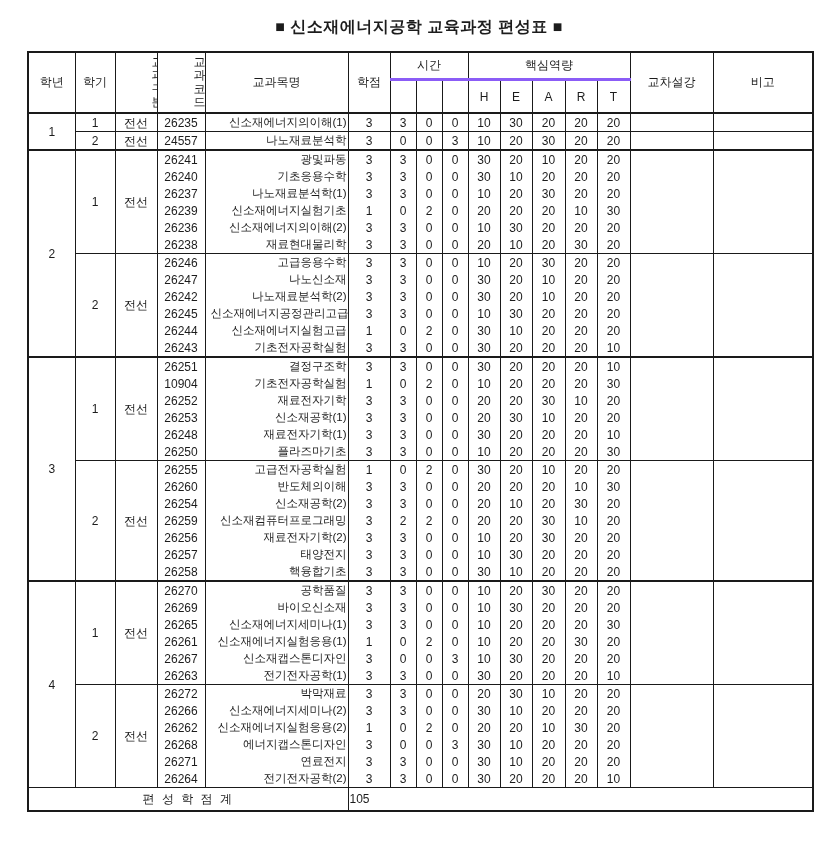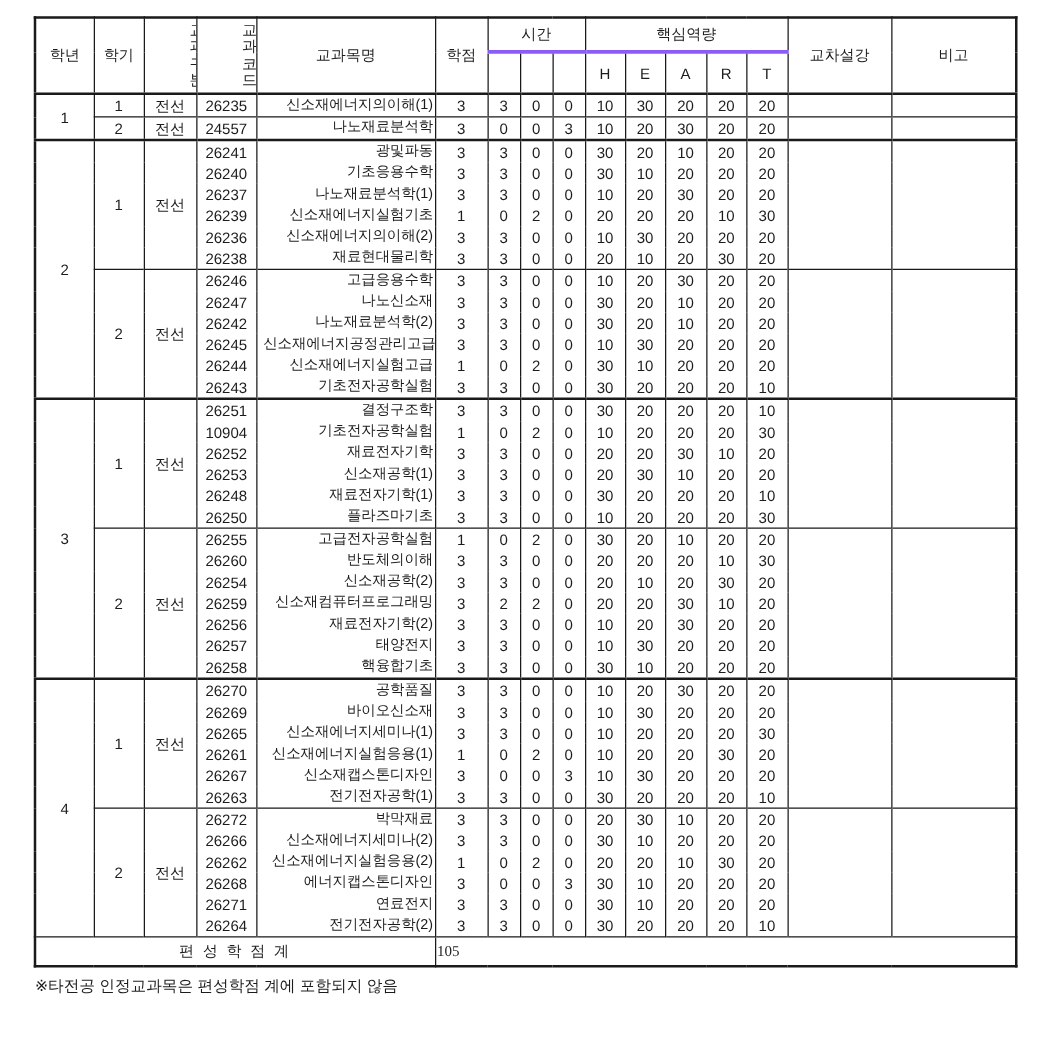--- a/index.html
+++ b/index.html
@@ -9,30 +9,31 @@
   table.curriculum{margin:13px 0 0 27px;width:785px;border-collapse:collapse;table-layout:fixed;border:2px solid #1a1a1a;}
   th,td{border-left:1px solid #1a1a1a;border-right:1px solid #1a1a1a;font-size:12px;font-weight:normal;text-align:center;vertical-align:middle;padding:0 1px;overflow:hidden;white-space:nowrap;}
   thead tr.grp th{height:25px;}
   thead tr.sub th{height:31px;}
   th.h-group{border-bottom:3px solid #8b5cf6;}
   .pre{white-space:pre-line;line-height:1.1;padding-left:36px;}
   tbody td{height:17px;line-height:1;}
   tbody tr.year-start td{border-top:2px solid #1a1a1a;}
   tbody tr.sem-start td{border-top:1px solid #1a1a1a;}
   td.al{text-align:right;padding-left:5px;font-size:11.5px;}
-  tfoot td{border-top:1px solid #1a1a1a;height:22px;font-family:Liberation Serif, serif;}
+  tfoot td{border-top:1px solid #1a1a1a;height:22px;}
   tfoot td.sum-label{letter-spacing:2px;}
   tfoot td.sum-total{text-align:left;}
   .footnote{margin:7px 0 0 28px;font-size:12.5px;}
 </style>
 </head>
 <body>
 
 <div class="page">
 
+  <div class="title">■ 신소재에너지공학 교육과정 편성표 ■</div>
 
   <table class="curriculum">
     <colgroup>
       <col style="width:47px">
         <col style="width:40px">
         <col style="width:42px">
         <col style="width:48px">
       <col style="width:143px">
         <col style="width:42px">
         <col style="width:26px">
@@ -683,15 +684,14 @@
         </tr>
       </tbody>
     <tfoot>
       <tr>
         <td colspan="5" class="sum-label">편 성 학 점 계</td>
         <td colspan="11" class="sum-total">105</td>
       </tr>
     </tfoot>
   </table>
 
-  <div class="footnote">※타전공 인정교과목은 편성학점 계에 포함되지 않음</div>
 
 </div>
 
 </body></html>

